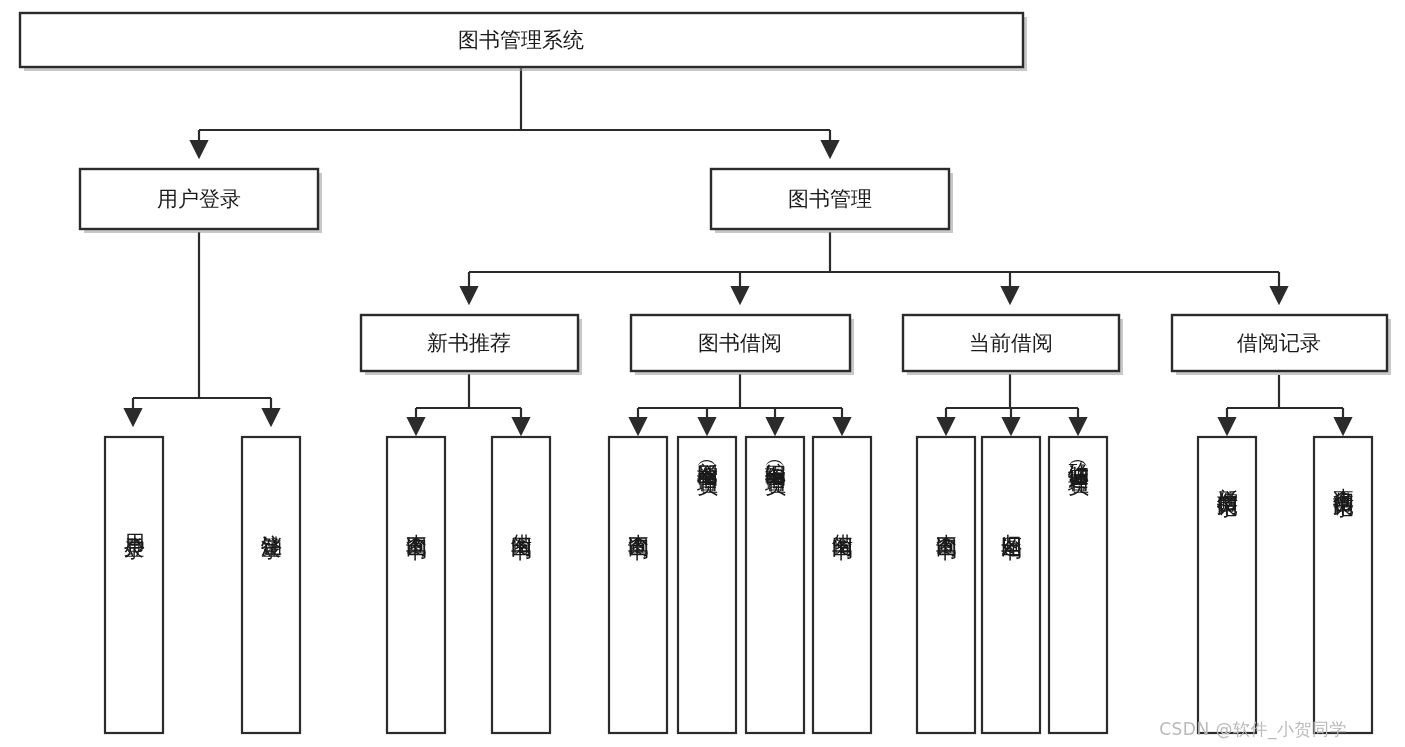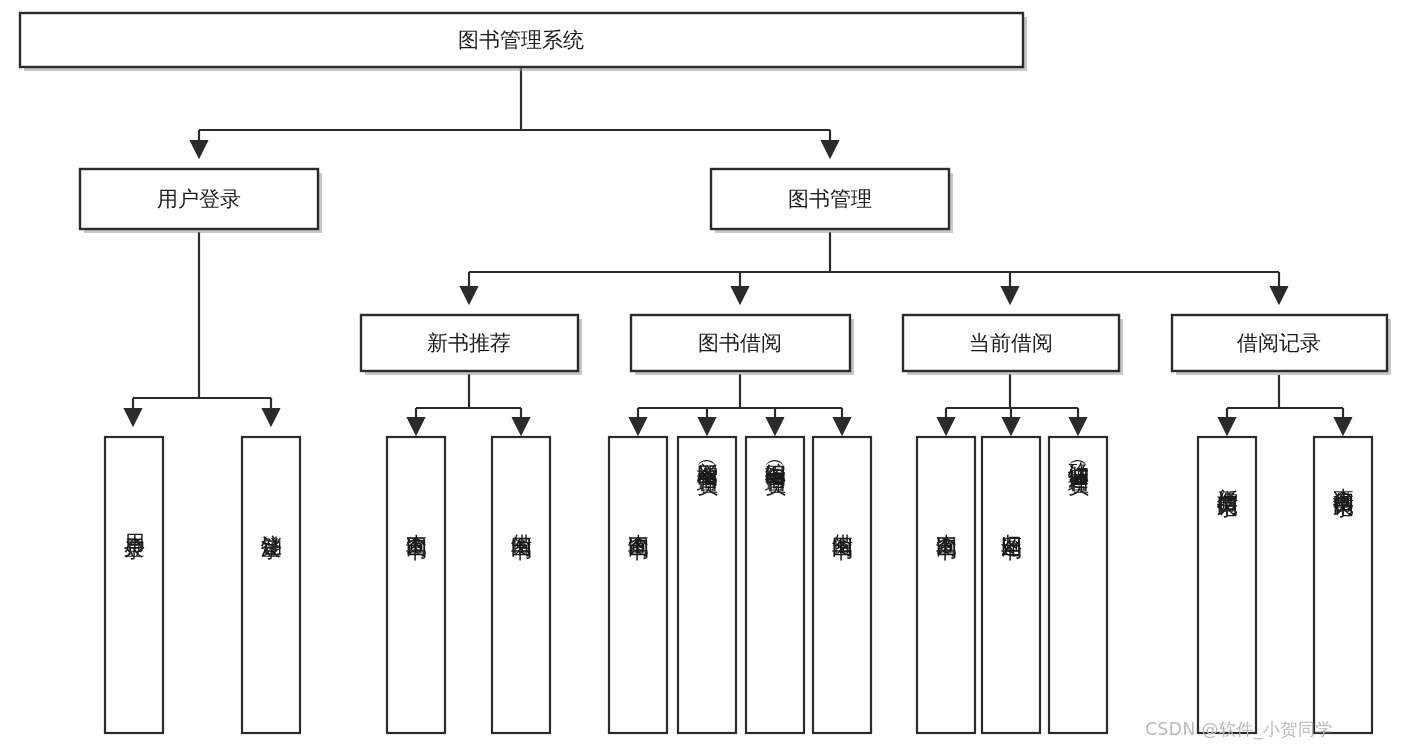--- a/index.html
+++ b/index.html
@@ -69,21 +69,21 @@
     text-orientation: upright;
     font-family: "DejaVu Sans", "Liberation Sans", sans-serif;
     font-size: 21px;
     line-height: 1.0;
     color: #1a1a1a;
     letter-spacing: 2px;
     white-space: nowrap;
   }
   .watermark {
     position: absolute;
-    right: 20px;
+    right: 6px;
     bottom: 6px;
     font-family: "DejaVu Sans", "Liberation Sans", sans-serif;
     font-size: 17px;
     color: #b9b9b9;
     letter-spacing: 0.5px;
     white-space: nowrap;
   }
 </style>
 </head>
 <body>

